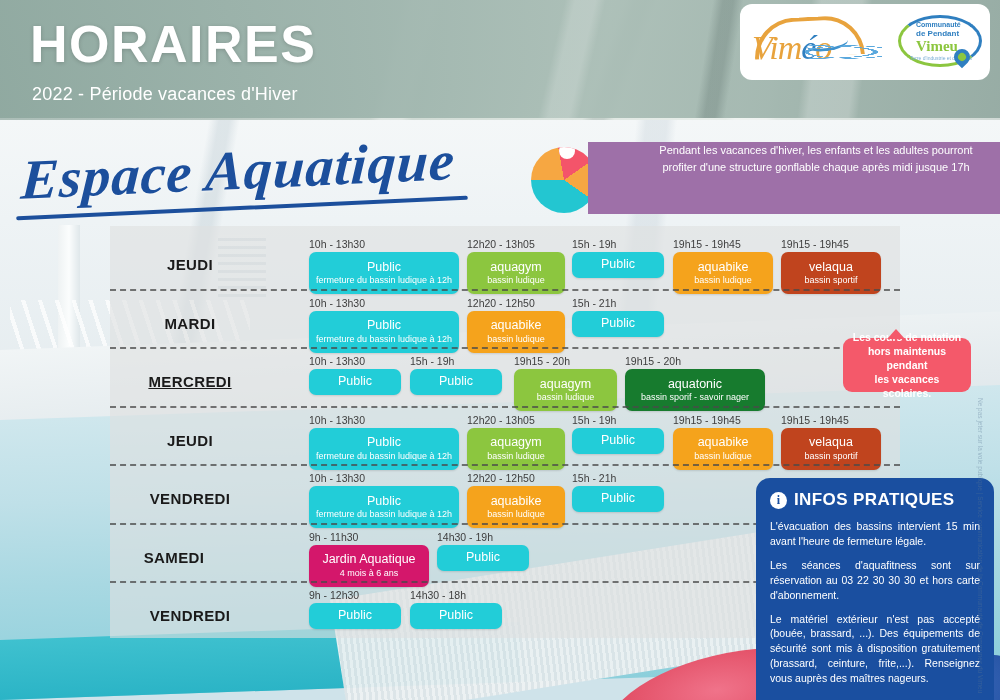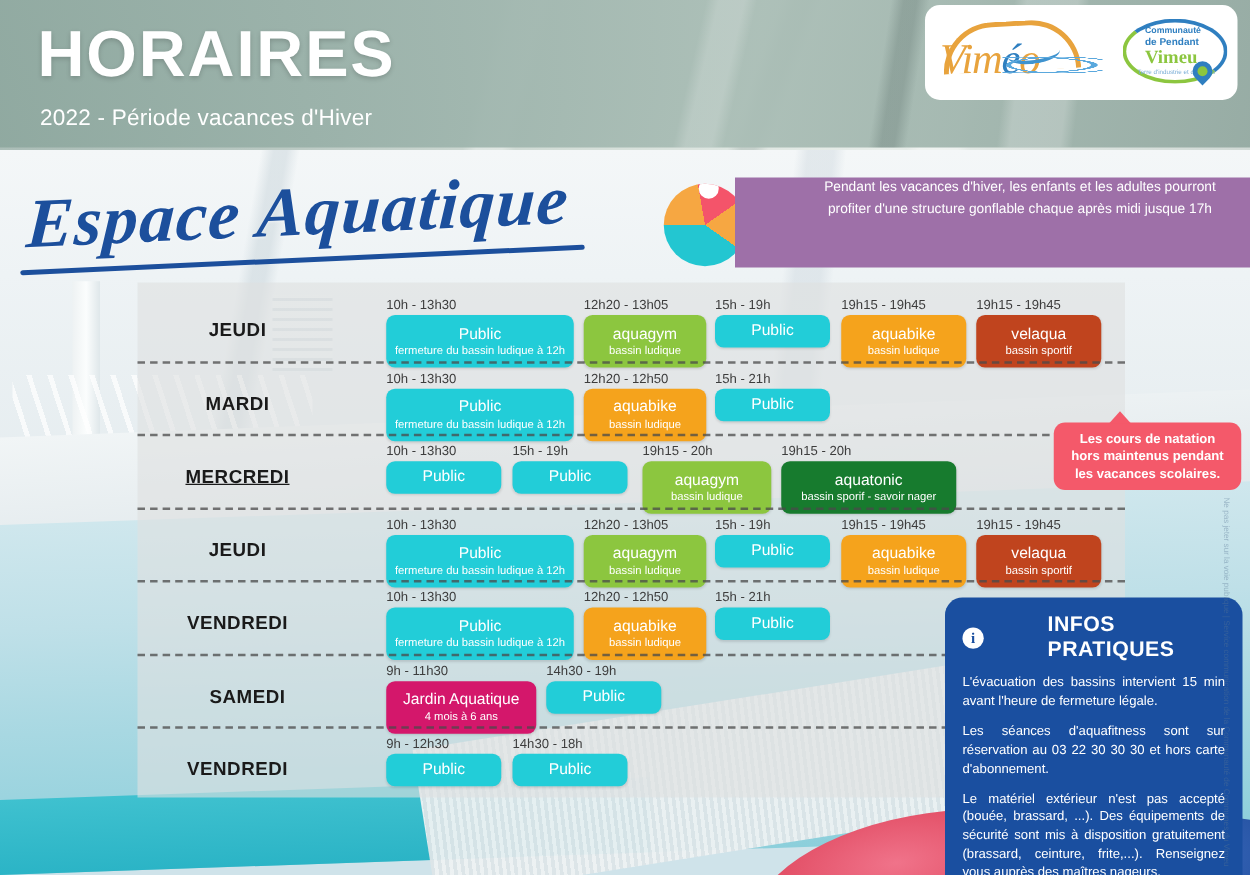--- a/index.html
+++ b/index.html
@@ -227,21 +227,21 @@
     display:flex; flex-direction:column; justify-content:center;
     padding:3px 5px; box-shadow:0 1px 2px rgba(0,0,0,.12);
   }
   .slot-title { font-size:12.5px; line-height:1.25; }
   .slot-sub   { font-size:9px; line-height:1.25; }
   .slot-box.tall  { height:42px; }
   .slot-box.short { height:26px; justify-content:center; }
 
   
   .callout {
-    position:absolute; left:843px; top:338px; width:150px; height:54px;
+    position:absolute; left:843px; top:338px; width:128px; height:54px;
     background:#f4596a; border-radius:9px;
     color:#ffffff; font-size:10.5px; font-weight:bold; line-height:1.35;
     display:flex; align-items:center; justify-content:center; text-align:center;
     padding:3px 6px;
   }
   .callout:before{
     content:""; position:absolute; left:44px; top:-9px;
     border-left:9px solid transparent; border-right:9px solid transparent;
     border-bottom:10px solid #f4596a;
   }
@@ -253,21 +253,21 @@
     padding:12px 14px; color:#ffffff;
   }
   .infos-head {
     display:flex; align-items:center; gap:7px; margin-bottom:9px;
   }
   .info-icon {
     width:17px; height:17px; border-radius:50%; background:#ffffff;
     color:#1a4fa0; font-size:12px; font-weight:bold; font-family:"Liberation Serif",serif;
     display:flex; align-items:center; justify-content:center; flex:0 0 auto;
   }
-  .infos-title { font-size:17px; font-weight:bold; letter-spacing:.4px;margin-left:44px; }
+  .infos-title { font-size:17px; font-weight:bold; letter-spacing:.4px; }
   .infos-p { font-size:10.5px; line-height:1.42; text-align:justify; margin-bottom:9px; }
 
   .side-credit {
     position:absolute; left:984px; top:398px; width:240px;
     font-size:6.5px; color:rgba(90,120,150,.42);
     transform:rotate(90deg); transform-origin:left top; white-space:nowrap;
   }
 </style>
 </head>
 <body>
@@ -462,21 +462,21 @@
           <div class="slot-sub">bassin ludique</div>
         </div>
       </div>
       <div class="slot" style="left: 572px; top: 472px;">
         <div class="slot-time">15h - 21h</div>
         <div class="slot-box short" style="width: 92px; background: rgb(34, 205, 216);">
           <div class="slot-title">Public</div>
         </div>
       </div>
       <div class="row-sep" style="top: 522.5px;"></div>
-      <div class="day-label" style="left: 118px; top: 548.5px;">SAMEDI</div>
+      <div class="day-label" style="left: 94px; top: 548.5px;">SAMEDI</div>
       <div class="slot" style="left: 309px; top: 530.5px;">
         <div class="slot-time">9h - 11h30</div>
         <div class="slot-box tall" style="width: 120px; background: rgb(212, 23, 107);">
           <div class="slot-title">Jardin Aquatique</div>
           <div class="slot-sub">4 mois à 6 ans</div>
         </div>
       </div>
       <div class="slot" style="left: 437px; top: 530.5px;">
         <div class="slot-time">14h30 - 19h</div>
         <div class="slot-box short" style="width: 92px; background: rgb(34, 205, 216);">

